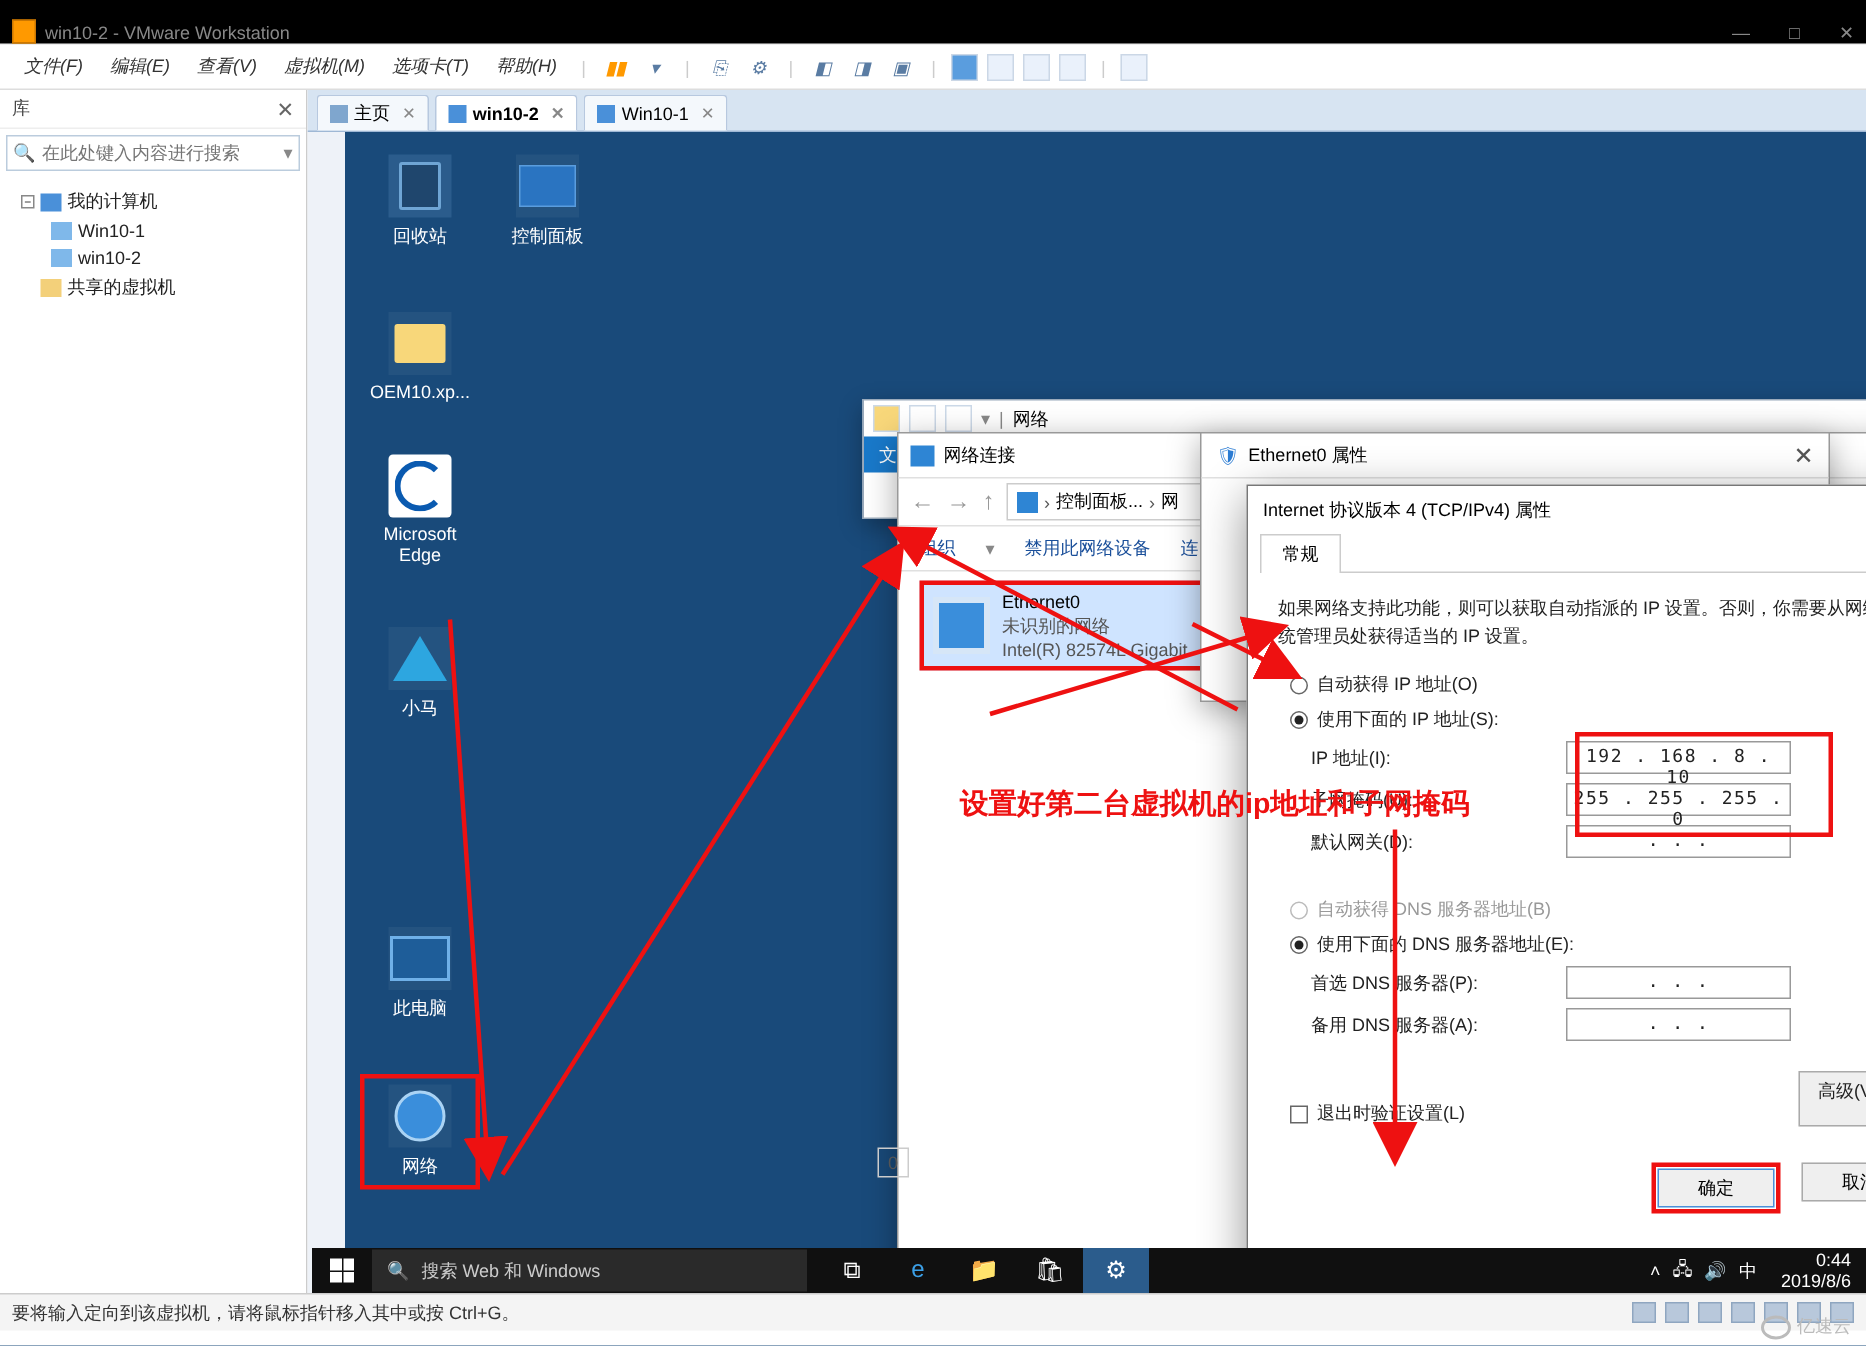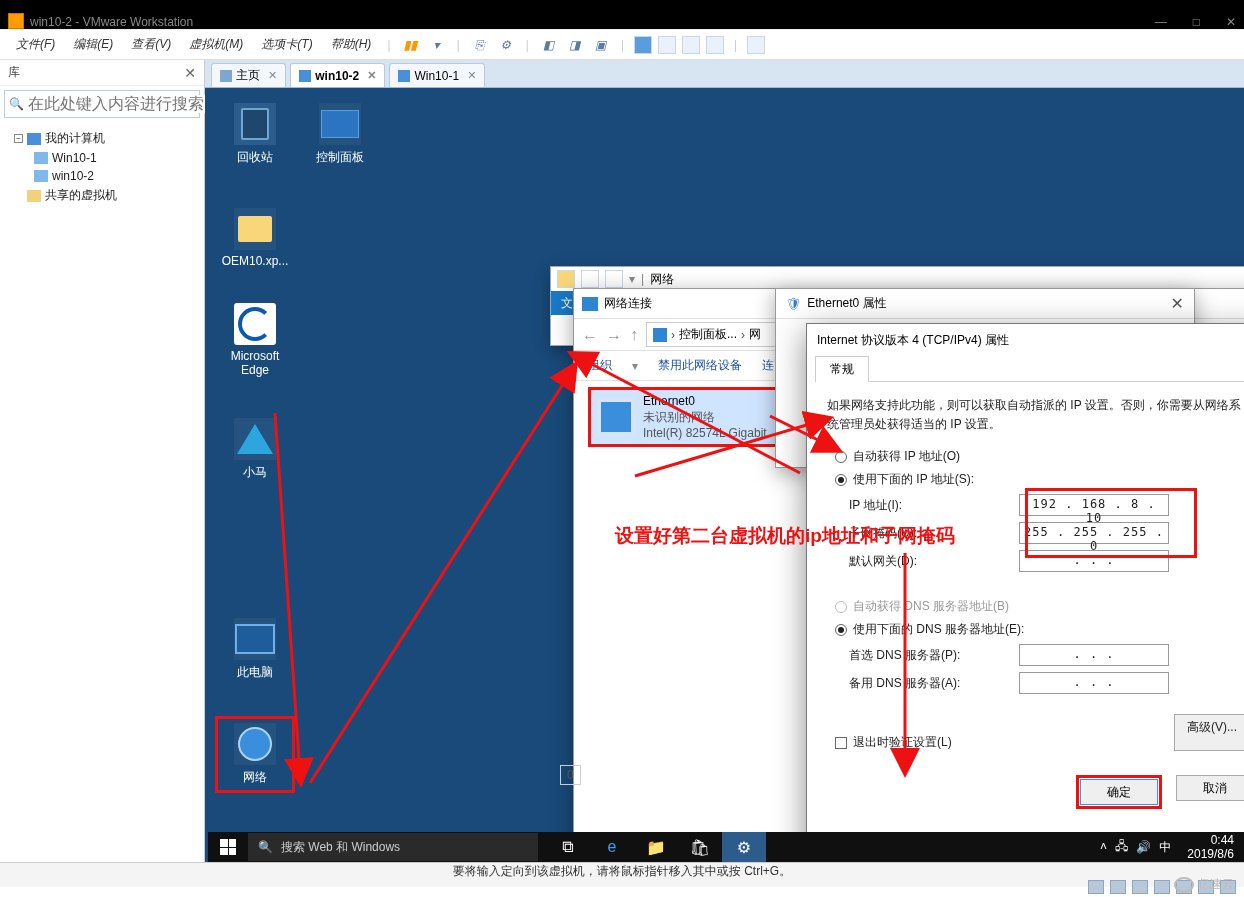--- a/index.html
+++ b/index.html
@@ -12,37 +12,37 @@
 .vmw-menu .m{color:#333;padding:4px 6px;}
 .vmw-menu .sep{color:#ccc;margin:0 4px;}
 .vmw-menu .tbtn{width:18px;height:18px;border:1px solid #cbd7e6;background:#eaf1fb;}
 .vmw-menu .ico{width:20px;height:20px;display:inline-flex;align-items:center;justify-content:center;color:#5a7ca3;}
 .vmw-body{display:flex;height:802px;}
 .lib-pane{width:205px;border-right:1px solid #ccc;background:#fff;position:relative;}
 .lib-head{padding:4px 8px;color:#444;font-size:12px;border-bottom:1px solid #eee;display:flex;align-items:center;}
 .lib-head .x{margin-left:auto;color:#666;font-size:14px;}
 .lib-search{margin:4px;border:1px solid #bcd;background:#fff;display:flex;align-items:center;padding:4px;}
 .lib-search .mag{color:#888;margin-right:4px;}
-.lib-search input{border:0;outline:0;flex:1;font-size:16px;color:#a16207;}
+.lib-search input{border:0;outline:0;flex:1;font-size:12px;color:#a16207;}
 .lib-search .dd{color:#888;margin-left:4px;}
 .lib-tree{padding:6px 4px;font-size:12px;color:#222;}
 .lib-tree .node{padding:2px 0 2px 10px;display:flex;align-items:center;gap:4px;}
 .lib-tree .node.l2{padding-left:30px;}
 .lib-tree .node.l1b{padding-left:10px;}
 .lib-tree .sq{width:9px;height:9px;border:1px solid #888;display:inline-flex;align-items:center;justify-content:center;font-size:8px;line-height:1;}
 .lib-tree .mon{width:14px;height:12px;background:#4a90d9;display:inline-block;}
 .lib-tree .fold{width:14px;height:12px;background:#f3d07a;display:inline-block;}
 .vm-area{flex:1;background:#eef2f8;display:flex;flex-direction:column;position:relative;overflow:hidden;}
 .vm-tabs{height:28px;background:#d7e4f2;display:flex;align-items:flex-end;border-bottom:1px solid #9fb8d5;padding-left:6px;gap:4px;}
 .vm-tab{height:24px;background:#f4f8fc;border:1px solid #b7c8df;border-bottom:0;border-radius:3px 3px 0 0;display:flex;align-items:center;padding:0 8px;gap:4px;font-size:12px;}
 .vm-tab.active{background:#fff;font-weight:bold;}
 .vm-tab .ic{width:12px;height:12px;background:#4a90d9;}
 .vm-tab .ic.h{background:#7fa6ce;}
 .vm-tab .x{color:#888;margin-left:4px;font-size:11px;}
-.vm-desktop{flex:1;background:#194a7a;position:relative;}
+.vm-desktop{flex:1;background:#194a7a;position:relative;margin-left:25px;}
 .dicon{position:absolute;width:80px;text-align:center;color:#fff;font-size:12px;}
 .dicon .pic{width:42px;height:42px;margin:0 auto 4px;display:flex;align-items:center;justify-content:center;background:rgba(255,255,255,0.05);}
 .di-recycle .pic{background:#2b5c8c;}
 .di-recycle .pic::after{content:"";width:24px;height:28px;background:#1f466d;border:2px solid #6fa5d4;border-radius:2px;}
 .di-cp .pic::after{content:"";width:36px;height:26px;background:#2a74c1;border:1px solid #5a9dde;}
 .di-folder .pic::after{content:"";width:34px;height:26px;background:#f8d77a;border-radius:2px;}
 .di-edge .pic{background:#fff;border-radius:3px;}
 .di-edge .pic::after{content:"";width:26px;height:26px;border:4px solid #0a5ab0;border-radius:50%;border-right-color:transparent;}
 .di-im .pic::after{content:"";width:0;height:0;border-left:18px solid transparent;border-right:18px solid transparent;border-bottom:30px solid #2da6e0;}
 .di-dell .pic::after{content:"";width:28px;height:32px;background:#f8d77a;}
@@ -95,21 +95,21 @@
 .arrow svg{overflow:visible;}
 .taskbar{position:absolute;left:208px;right:0;top:832px;height:30px;background:#101010;display:flex;align-items:center;color:#fff;padding-right:10px;}
 .taskbar .start{width:40px;height:30px;display:flex;align-items:center;justify-content:center;}
 .taskbar .start .winlogo{width:16px;height:16px;display:grid;grid-template-columns:1fr 1fr;grid-template-rows:1fr 1fr;gap:1px;}
 .taskbar .start .winlogo span{background:#fff;}
 .taskbar .search{background:#2a2a2a;height:28px;flex:0 0 290px;display:flex;align-items:center;padding:0 10px;color:#ccc;margin-right:8px;}
 .taskbar .tb-ic{width:44px;height:30px;display:flex;align-items:center;justify-content:center;color:#fff;font-size:16px;}
 .taskbar .tb-ic.active{background:#2b5c8c;}
 .taskbar .tray{margin-left:auto;display:flex;align-items:center;gap:8px;color:#fff;}
 .taskbar .clock{text-align:right;font-size:11px;line-height:1.2;margin-left:8px;}
-.vmw-status{height:25px;border-top:1px solid #ccc;background:#f4f4f4;display:flex;align-items:center;padding:0 8px;color:#333;font-size:12px;flex-direction:column;}
+.vmw-status{height:25px;border-top:1px solid #ccc;background:#f4f4f4;display:flex;align-items:center;padding:0 8px;color:#333;font-size:12px;}
 .vmw-status .ricons{margin-left:auto;display:flex;gap:6px;}
 .vmw-status .si{width:16px;height:14px;background:#b8c8db;border:1px solid #8fa6c0;}
 .watermark{position:absolute;right:10px;bottom:4px;color:#bbb;font-size:16px;display:flex;align-items:center;gap:4px;}
 .watermark .circ{width:20px;height:16px;border:2px solid #bbb;border-radius:50%;}
 </style>
 </head>
 <body>
 
 <div class="vmw-title">
   <div class="logo"></div>

